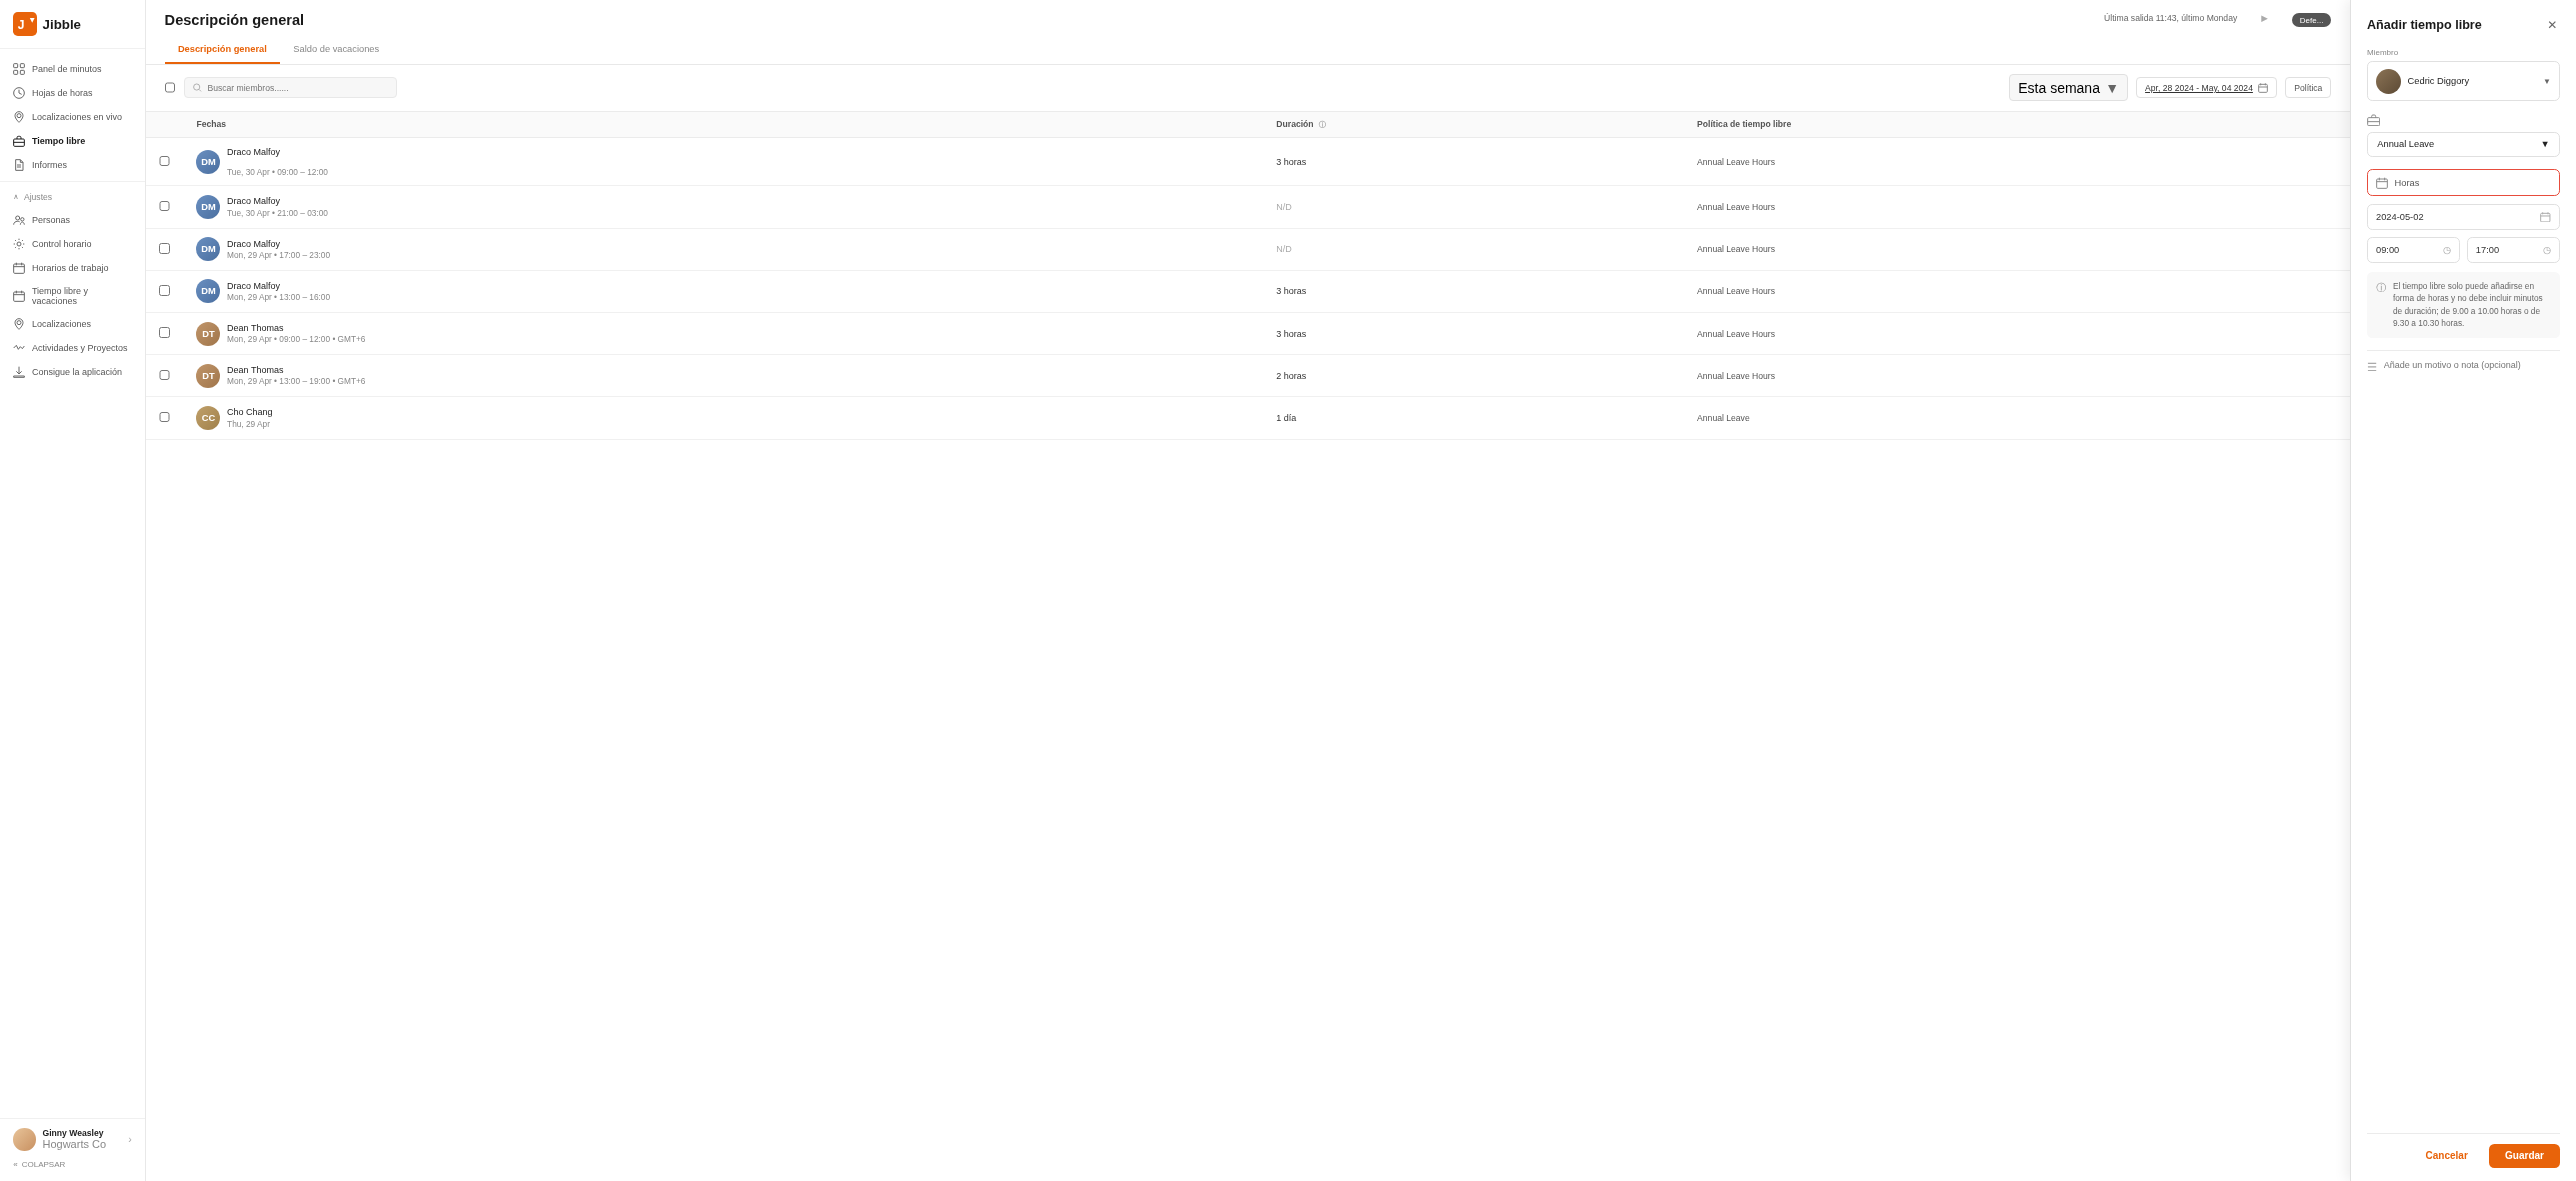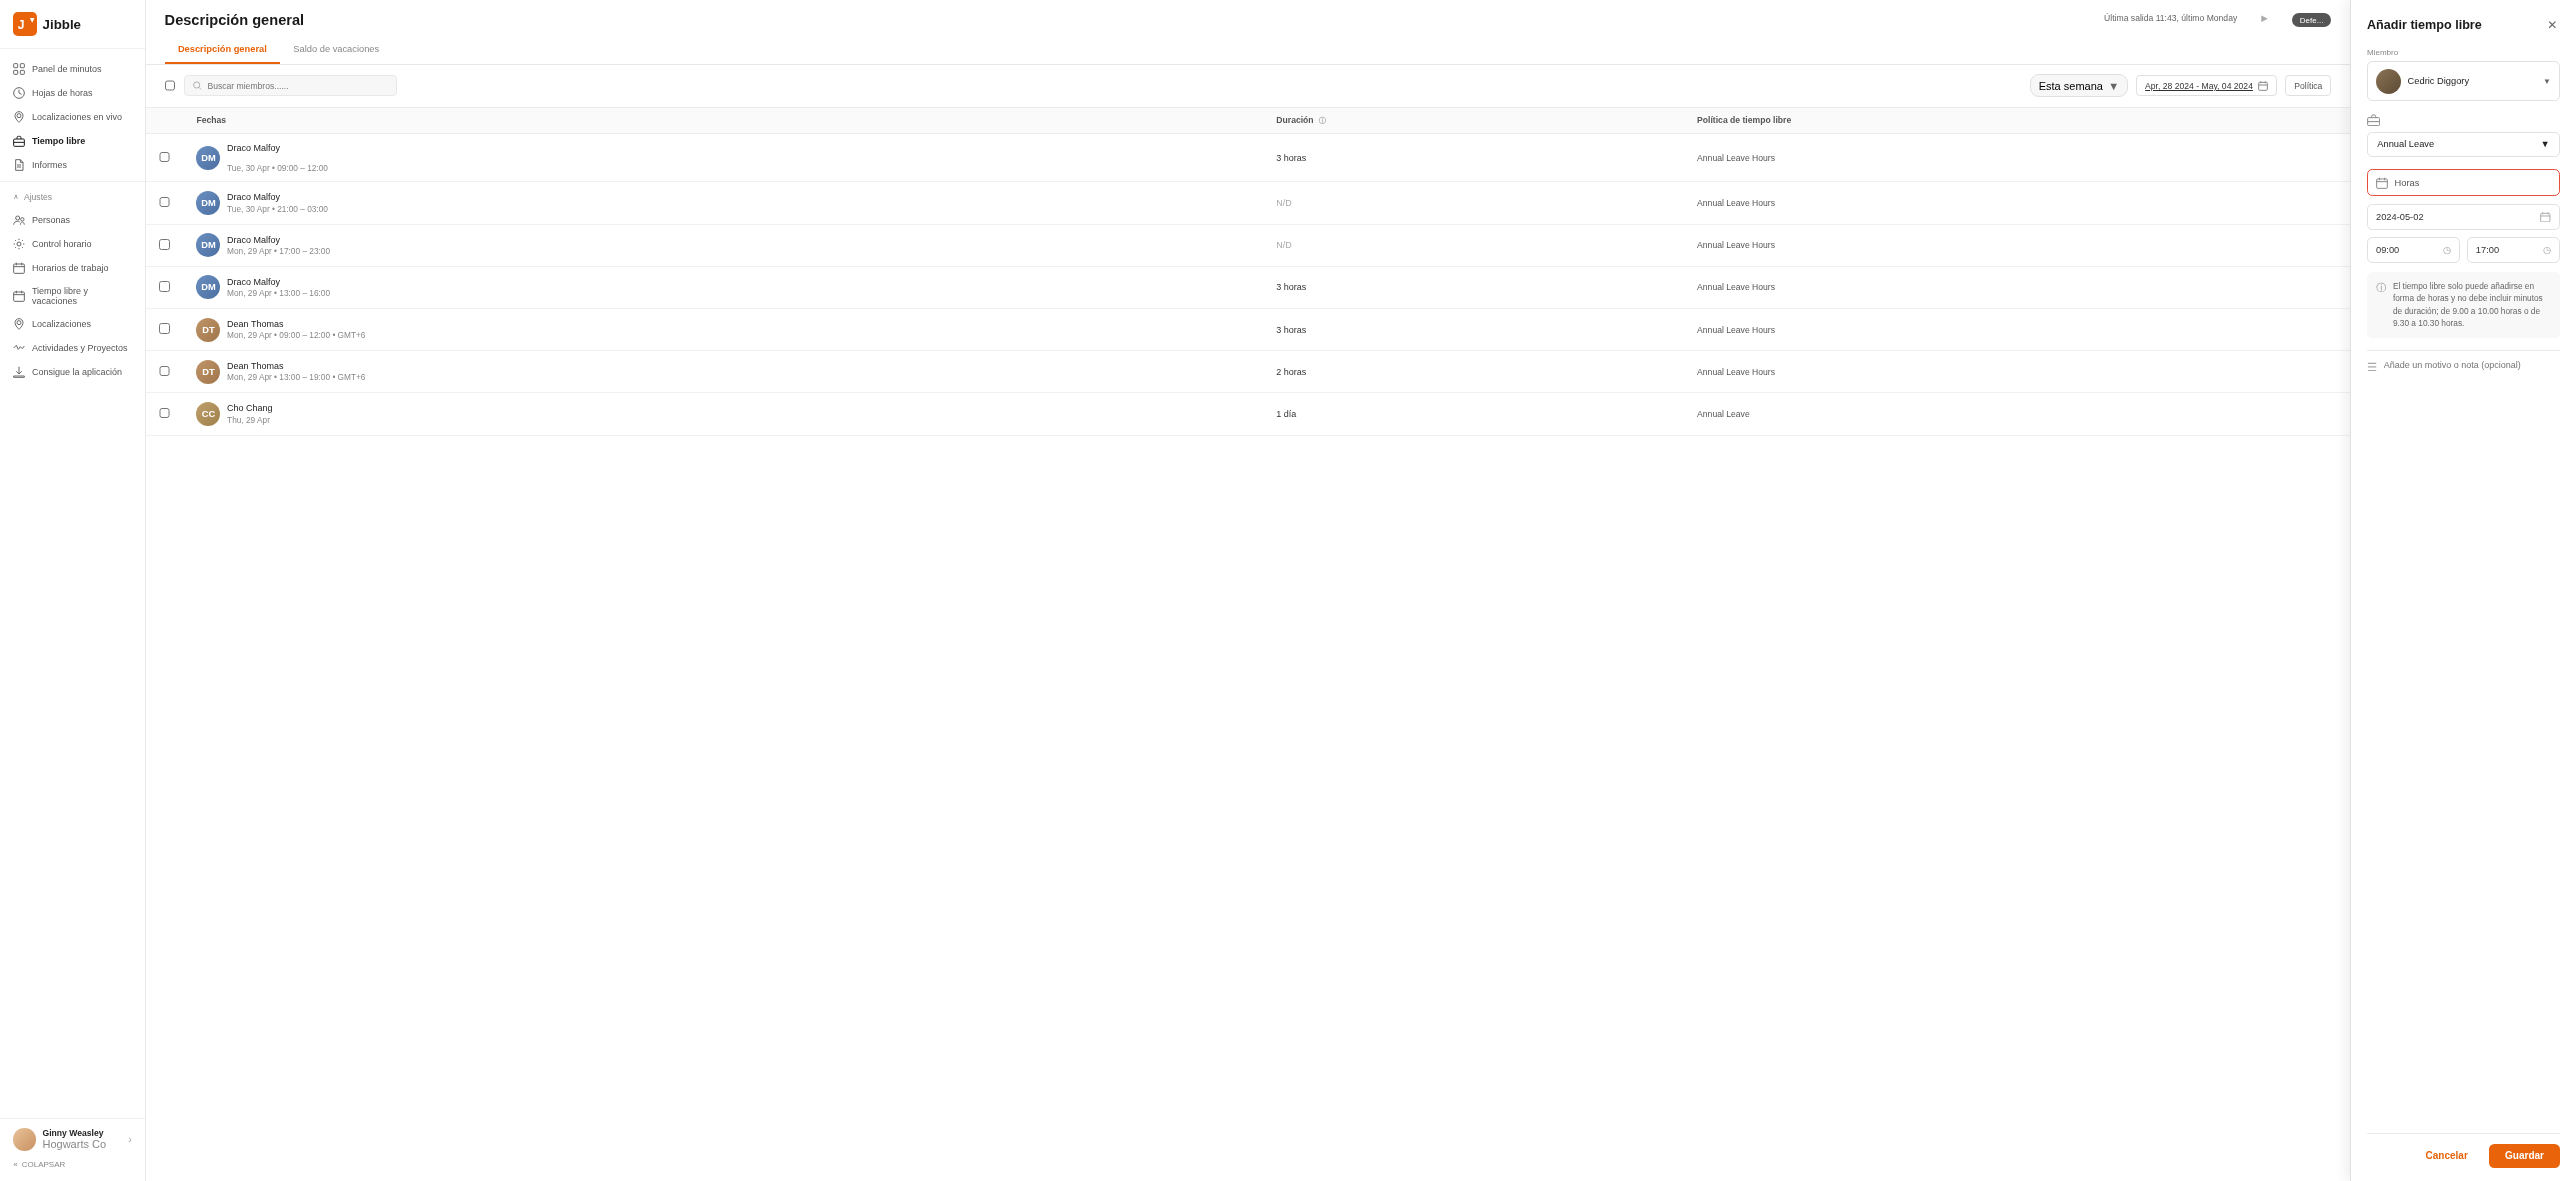--- a/index.html
+++ b/index.html
@@ -168,23 +168,23 @@
       color: #999;
       width: 100%;
     }
     .toolbar-right { display: flex; align-items: center; gap: 8px; margin-left: auto; }
     .week-selector {
       display: flex;
       align-items: center;
       gap: 5.3px;
       background: #f7f7f7;
       border: 0.7px solid #e0e0e0;
-      border-radius: 9px;
+      border-radius: 4px;
       padding: 4.6px 8px;
-      font-size: 11px;
+      font-size: 14px;
       cursor: pointer;
     }
     .date-range {
       display: flex;
       align-items: center;
       gap: 5.3px;
       font-size: 8.6px;
       color: #333;
       font-weight: 500;
       padding: 4.6px 8px;

